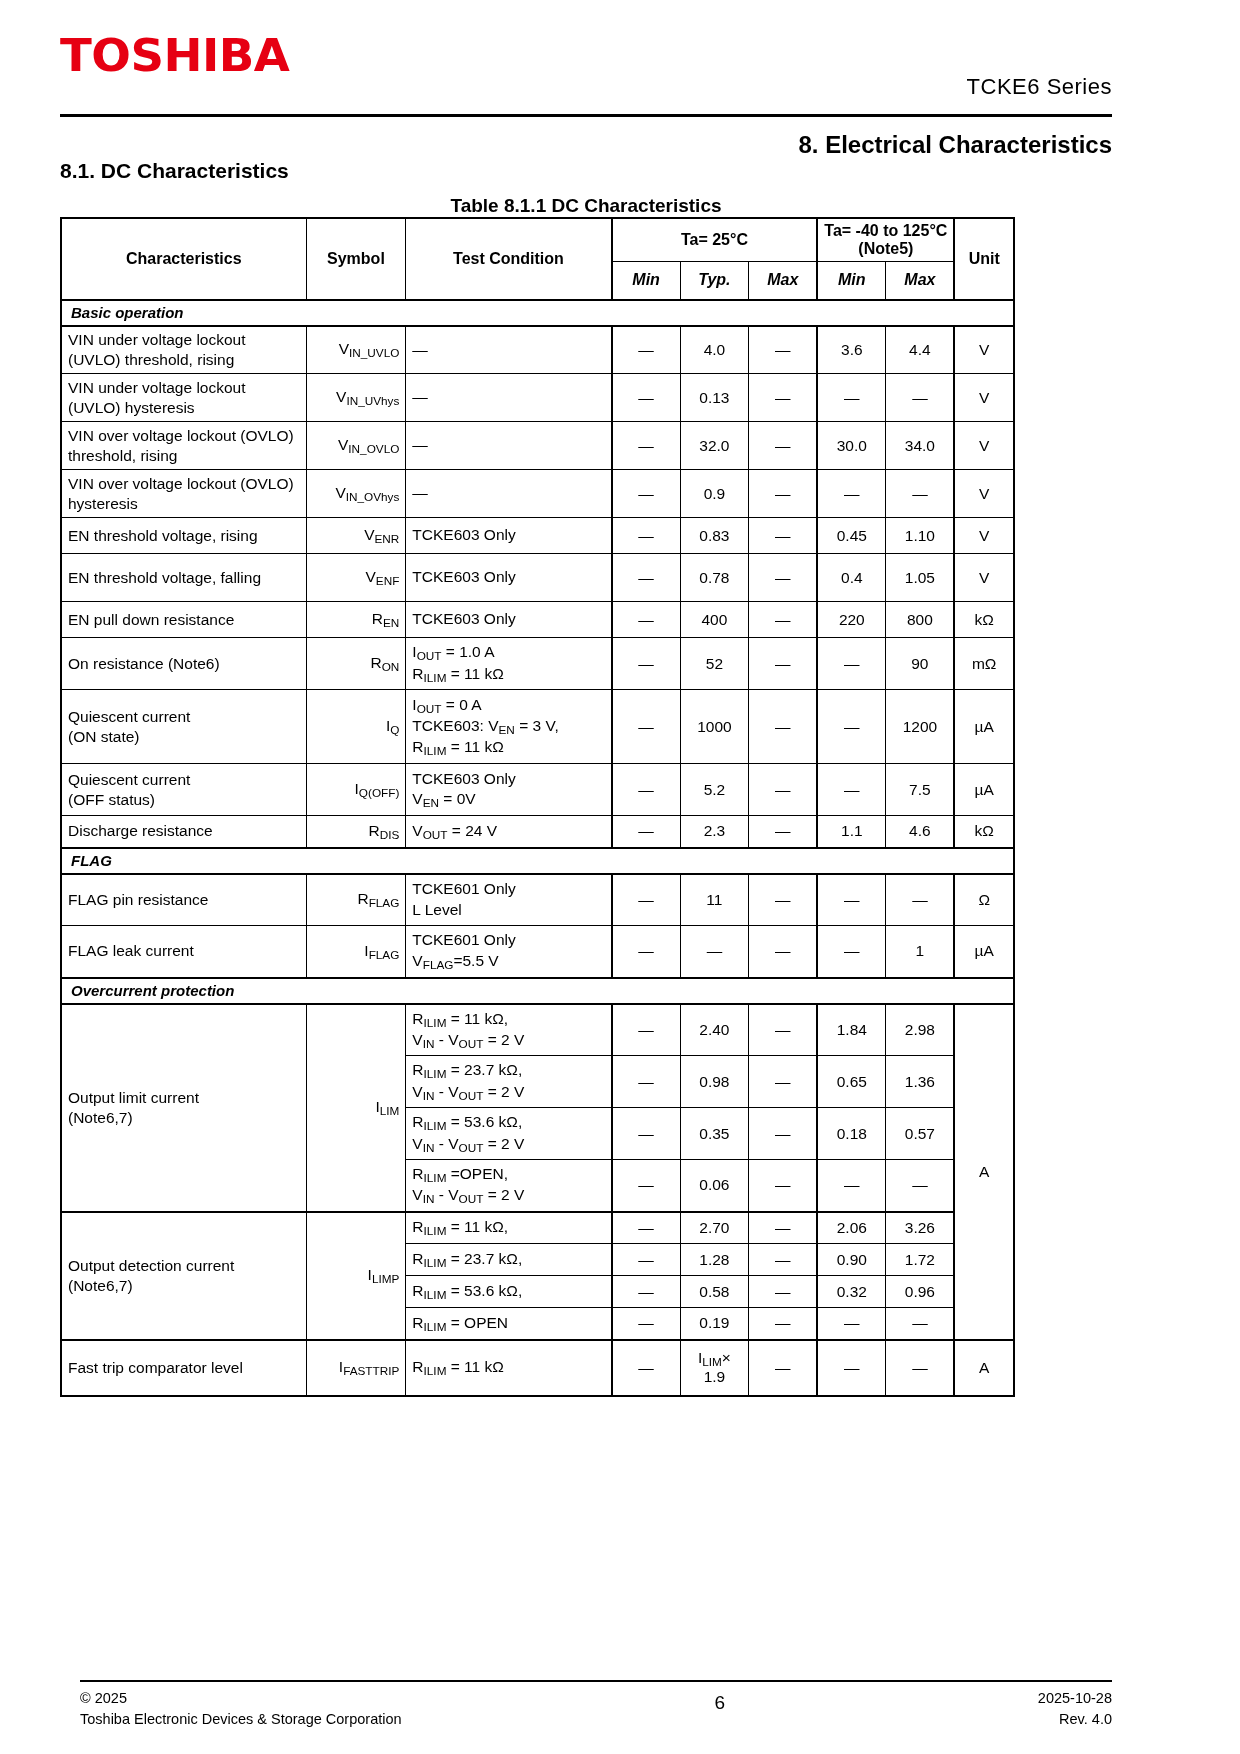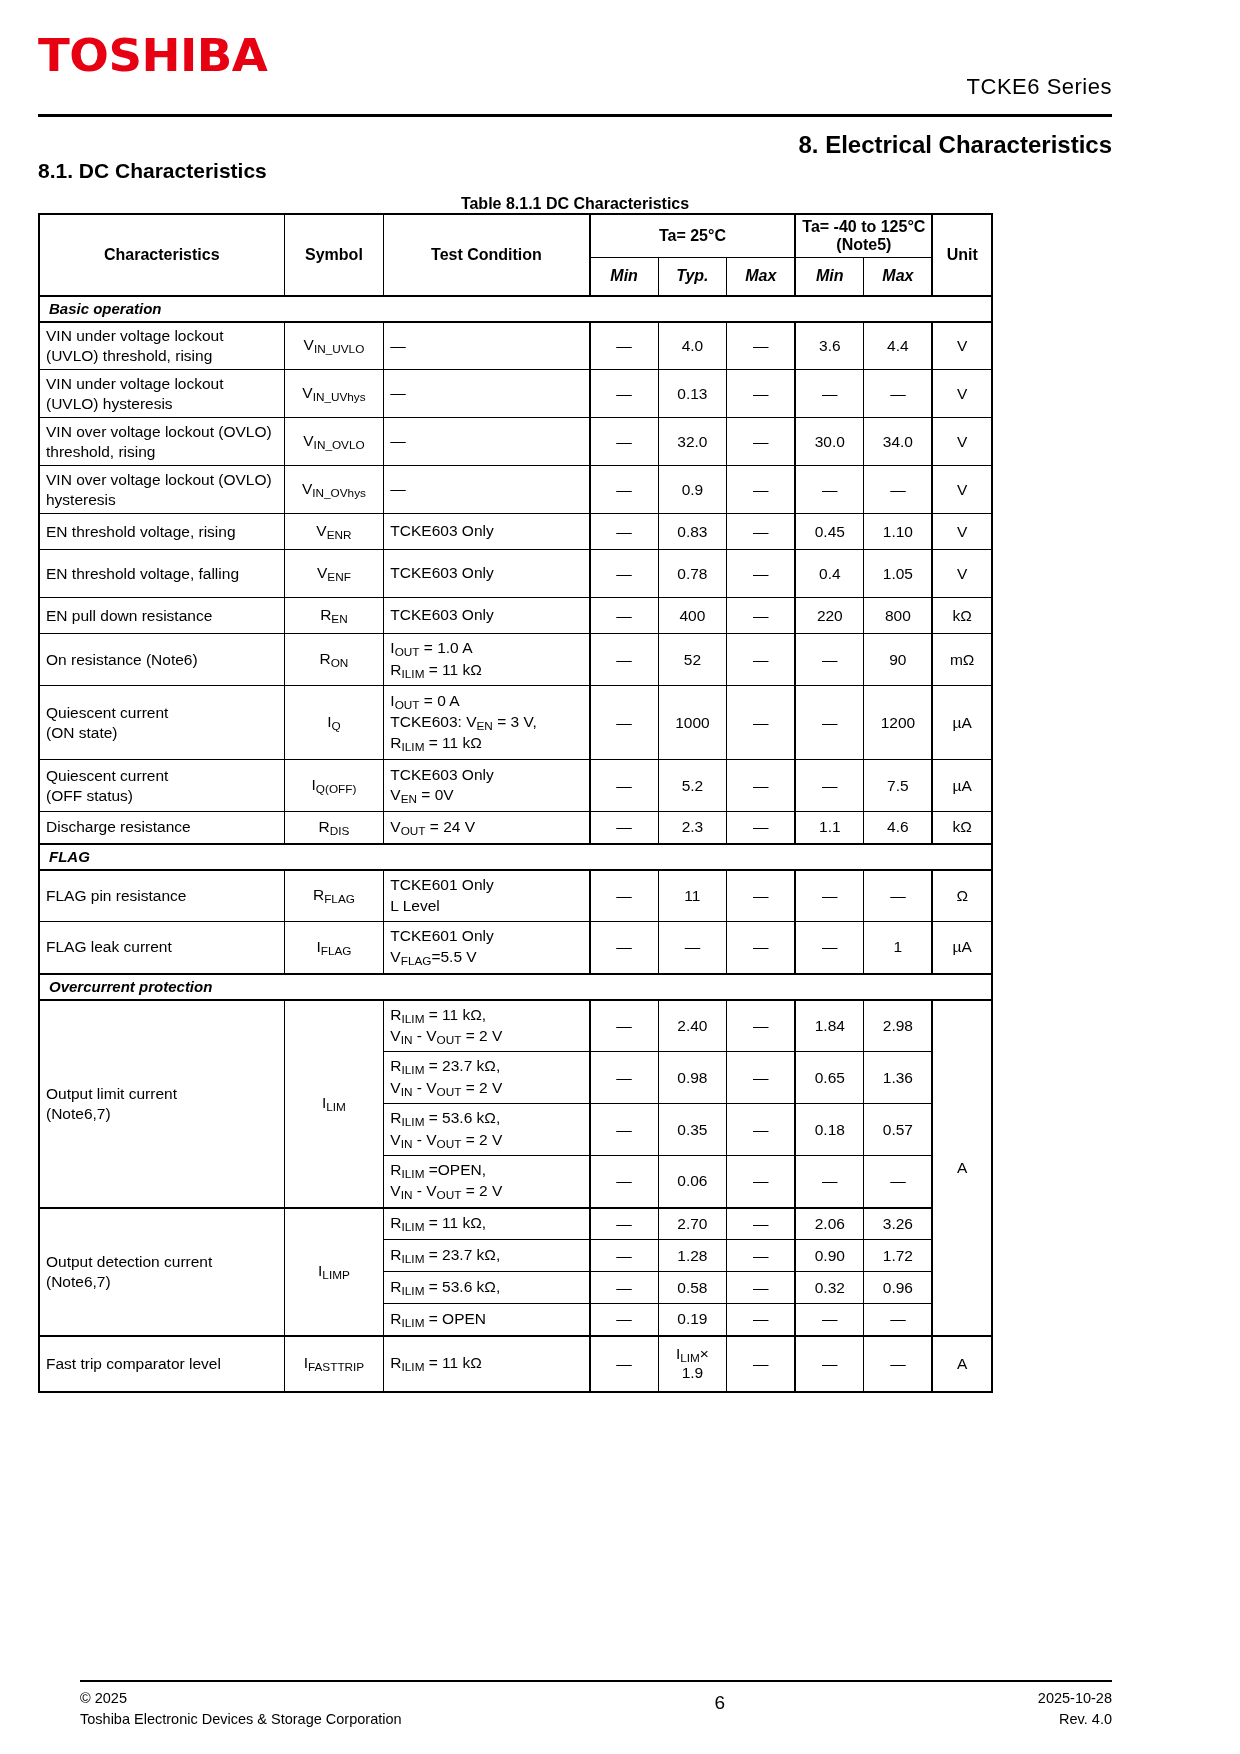--- a/index.html
+++ b/index.html
@@ -9,21 +9,21 @@
     height: 1754px;
     background: #ffffff;
     font-family: "Liberation Sans", sans-serif;
     color: #000000;
     position: relative;
   }
   .page {
     position: relative;
     width: 1184px;
     height: 1754px;
-    padding: 28px 72px 0 38px;
+    padding: 28px 72px 0 60px;
   }
 
   
   .hdr {
     position: relative;
     height: 86px;
   }
   .logo {
     font-family: "DejaVu Sans", sans-serif;
     font-weight: bold;
@@ -57,21 +57,21 @@
     margin: 14px 0 0 0;
     text-align: right;
   }
   h2.subsect {
     font-size: 21px;
     font-weight: bold;
     margin: 0 0 0 0;
   }
   .tbl-title {
     text-align: center;
-    font-size: 16px;
+    font-size: 19px;
     font-weight: bold;
     margin: 12px 0 0 0;
   }
   .tbl-cond {
     text-align: right;
     font-size: 18px;
     margin: 3px 4px 6px 0;
   }
 
   
@@ -91,21 +91,21 @@
   th.hd {
     font-weight: bold;
     text-align: center;
     font-size: 16px;
   }
   .bb-thick { border-bottom: 2.5px solid #000 !important; font-style: italic; }
   .bt-thick { border-top: 2.5px solid #000 !important; }
   .br-thick { border-right: 2.5px solid #000 !important; }
 
   td.ch { text-align: left; padding-left: 9px; line-height: 1.28; }
-  td.sym { text-align: center; }
+  td.sym { text-align: right; }
   td.cond { text-align: left; padding-left: 9px; line-height: 1.32; }
   td.num { text-align: center; }
   td.unit { text-align: center; }
 
   tr.grp td {
     font-weight: bold;
     font-size: 15px;
     text-align: left;
     padding-left: 9px;
     height: 26px;

